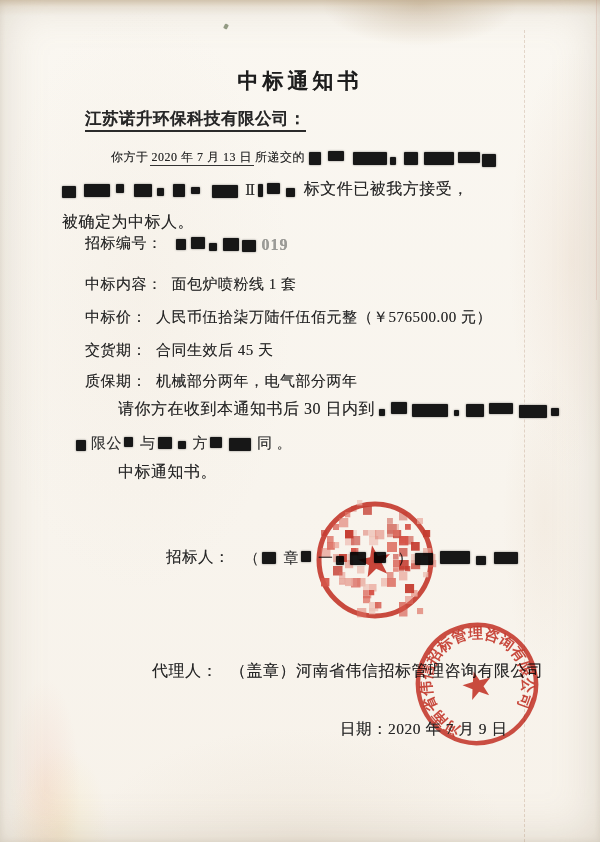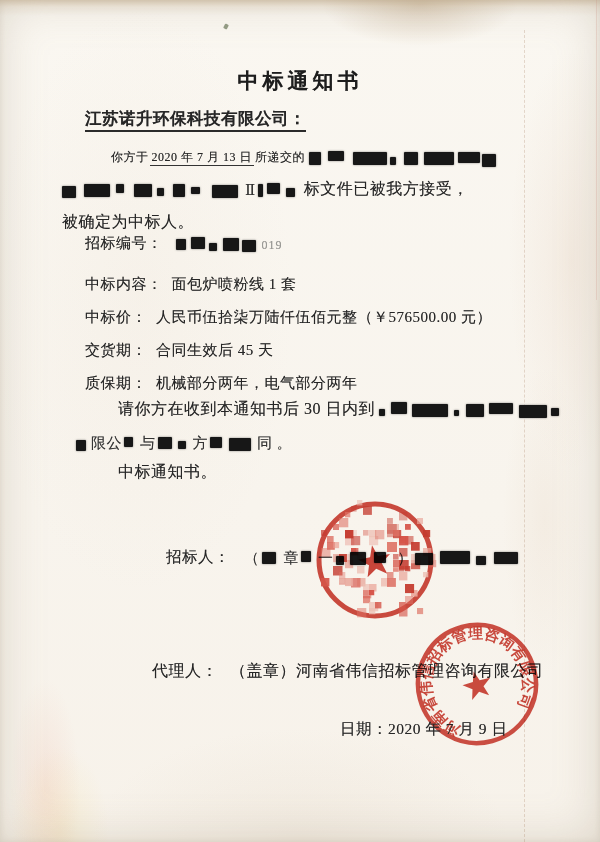--- a/index.html
+++ b/index.html
@@ -49,36 +49,36 @@
   .title{left:0;top:70px;width:600px;text-align:center;font-size:21px;font-weight:bold;
          letter-spacing:4px;color:#1d1d1d;}
   .addressee{left:85px;top:108px;font-size:16.5px;font-weight:bold;}
   .addressee .u-thick{border-bottom:2px solid #2b2b2b;padding-bottom:2px;}
   .p1{left:111px;top:146px;font-size:12px;}
   .u-date{border-bottom:1.5px solid #333;padding:0 2px 1px 2px;margin:0 1px;}
   .p2{left:62px;top:178px;font-size:16px;}
   .p3{left:62px;top:211px;font-size:16px;}
   .f{left:85px;font-size:15px;}
   .f .flabel{margin-right:9px;}
-  .f1{top:232px;} .f2{top:273px;} .f3{top:306px;} .f4{top:339px;} .f5{top:372px;}
+  .f1{top:232px;} .f2{top:273px;} .f3{top:306px;} .f4{top:339px;} .f5{top:372px;font-family:Liberation Mono, monospace;}
   .n1{left:118px;top:398px;font-size:16px;}
   .n2{left:62px;top:431px;font-size:16px;}
   .closing{left:118px;top:461px;font-size:16px;}
   .bidder{left:166px;top:546px;font-size:15.5px;}
   .bidder .flabel{margin-right:8px;}
   .agent{left:152px;top:660px;font-size:16px;}
   .agent .flabel{margin-right:12px;}
   .dateline{left:340px;top:718px;font-size:15.5px;}
 
   
   .redact{display:inline-flex;align-items:center;vertical-align:middle;margin-left:4px;}
   .rb{display:inline-block;background:#171717;border-radius:1px;
       box-shadow:0 0 2px rgba(50,50,50,.65);}
   .frag{font-size:15px;color:#333;margin:0 2px;text-shadow:0 0 .4px rgba(70,70,70,.5);}
-  .frag.dim{color:#9b9b97;font-size:12px;letter-spacing:1px;}
+  .frag.dim{color:#9b9b97;font-size:16px;letter-spacing:1px;font-weight:bold;}
 
   
   .seal{position:absolute;mix-blend-mode:multiply;opacity:.9;pointer-events:none;}
   .seal-bidder{left:309px;top:494px;width:132px;height:132px;}
   .seal-agent{left:407px;top:614px;width:140px;height:140px;}
 </style>
 </head>
 <body>
 
 <div class="page">

